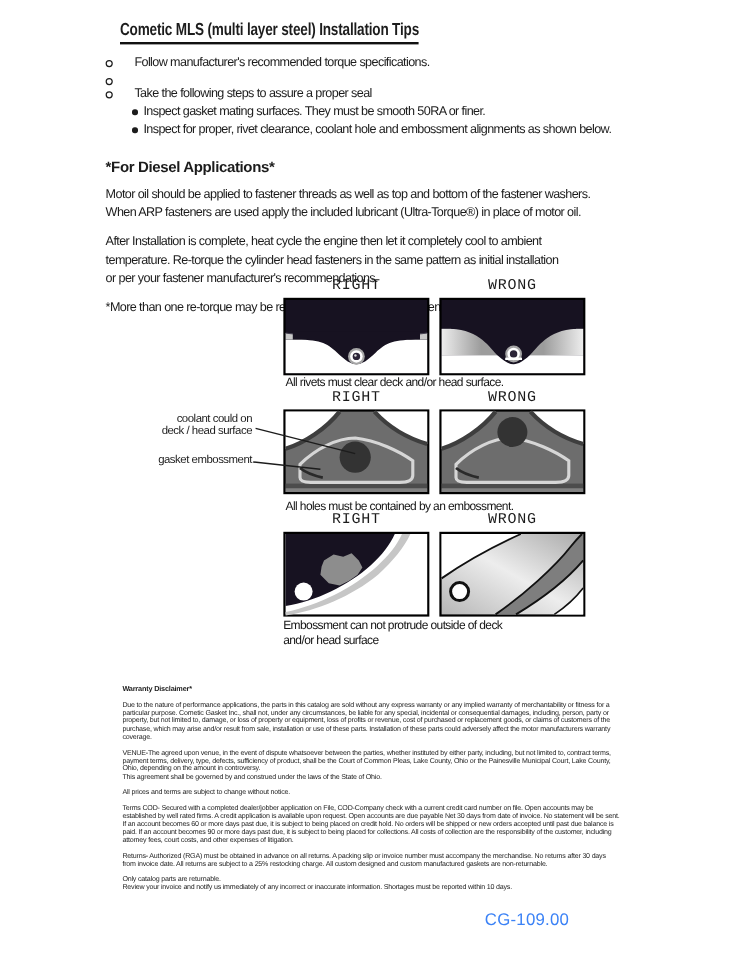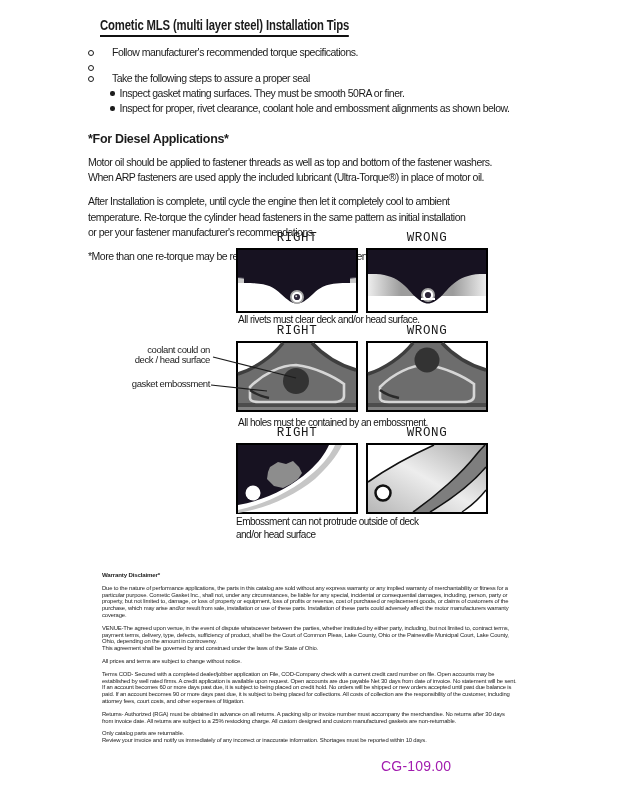--- a/index.html
+++ b/index.html
@@ -31,21 +31,21 @@
   .dbox{display:block;}
   .caption{position:absolute;font-size:10px;letter-spacing:-0.5px;color:#151515;line-height:12.5px;white-space:nowrap;}
   .ann-label{position:absolute;width:100px;text-align:right;font-size:9.5px;line-height:9.8px;letter-spacing:-0.4px;color:#1b1b1b;}
   .leaders{position:absolute;left:110px;top:340px;}
   
   .fineprint{position:absolute;left:102px;top:572px;width:415px;font-size:5.9px;line-height:6.8px;letter-spacing:-0.16px;color:#232323;}
   .fp-h{font-weight:bold;font-size:6.1px;}
   .fp-p{margin-top:6px;}
   .fp-p.cont{margin-top:0;}
   
-  .pagenum{position:absolute;left:381px;top:758px;font-size:14px;letter-spacing:0.2px;color:#a21caf;}
+  .pagenum{position:absolute;left:404px;top:758px;font-size:14px;letter-spacing:0.2px;color:#3b82f6;}
 </style>
 </head>
 <body>
 
 <div class="page">
 
   <div class="content">
     <div class="title-wrap">
       <span class="title">Cometic MLS (multi layer steel) Installation Tips</span>
     </div>
@@ -73,21 +73,21 @@
     </div>
 
     <div class="diesel-h">*For Diesel Applications*</div>
 
     <div class="para">
       <div>Motor oil should be applied to fastener threads as well as top and bottom of the fastener washers.</div>
       <div>When ARP fasteners are used apply the included lubricant (Ultra-Torque®) in place of motor oil.</div>
     </div>
 
     <div class="para">
-      <div>After Installation is complete, until cycle the engine then let it completely cool to ambient</div>
+      <div>After Installation is complete, heat cycle the engine then let it completely cool to ambient</div>
       <div>temperature. Re-torque the cylinder head fasteners in the same pattern as initial installation</div>
       <div>or per your fastener manufacturer's recommendations.</div>
     </div>
 
     <div class="note">*More than one re-torque may be required to achieve proper fastener stretch*</div>
   </div>
 
   <div class="pair" style="left:236px;top:231px;">
     <div class="pcol">
       <div class="plabel">RIGHT</div>

